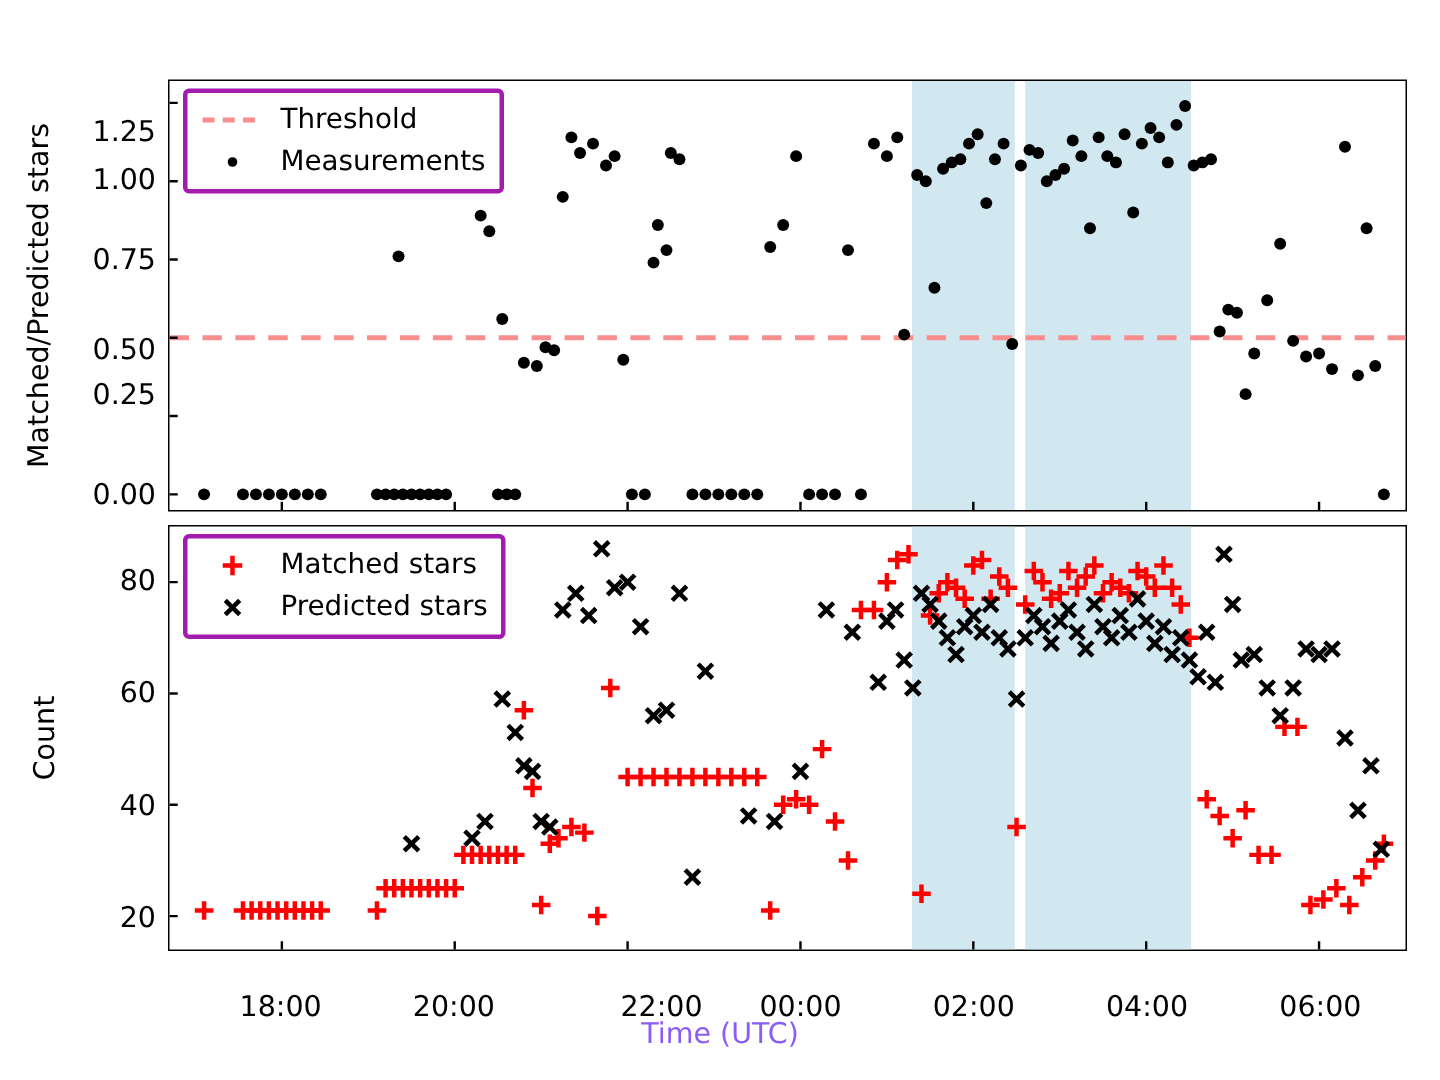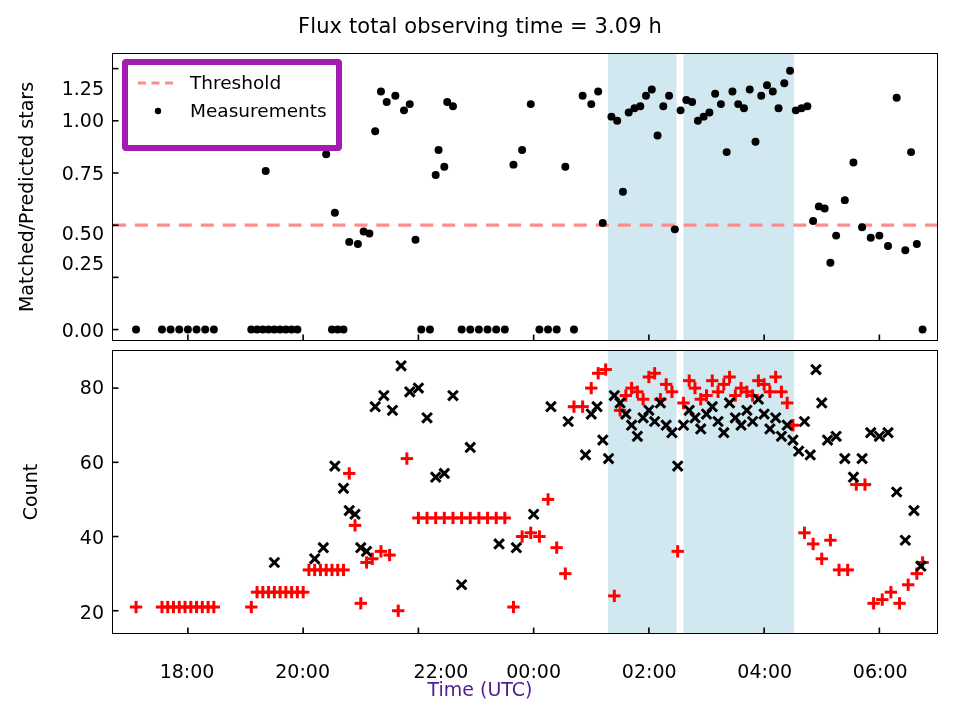--- a/index.html
+++ b/index.html
@@ -17,37 +17,36 @@
   .plotsvg{position:absolute;left:0;top:0;width:100%;height:100%;display:block;}
 
   
   .ytick{position:absolute;right:0;transform:translateY(-50%);font-size:19px;color:#000;
          text-align:right;white-space:nowrap;}
   .ycol{position:absolute;width:100px;left:4px;}
   .xtick{position:absolute;transform:translateX(-50%);font-size:19px;color:#000;white-space:nowrap;margin-top:16px;}
 
   
   .ylabel{position:absolute;transform-origin:0 0;font-size:19px;color:#000;white-space:nowrap;}
-  .xlabel{position:absolute;top:678px;left:0;width:960px;text-align:center;font-size:19px;color:#4c1d95;}
+  .xlabel{position:absolute;top:678px;left:0;width:960px;text-align:center;font-size:19px;color:#8b5cf6;}
 
   
-  .legend{position:absolute;background:#fff;border:6px solid #a21caf;border-radius:4px;
-          padding:5px 9px 22px 9px;display:flex;flex-direction:column;gap:3px;}
+  .legend{position:absolute;background:#fff;border:3px solid #a21caf;border-radius:4px;
+          padding:5px 9px 6px 9px;display:flex;flex-direction:column;gap:3px;}
   .legrow{display:flex;align-items:center;gap:11px;height:25px;}
   .legkey{width:42px;height:20px;position:relative;flex:0 0 42px;}
   .legtxt{font-size:18.5px;color:#000;white-space:nowrap;}
   #legend-top{left:122px;top:59px;}
   #legend-bot{left:122px;top:356px;}
 </style>
 </head>
 <body>
 
 <div id="root">
 
-  <div class="title">Flux total observing time = 3.09 h</div>
 
   <div class="axes" id="ax-top">
     <svg class="plotsvg" id="svg-top" viewBox="0 0 826 288" preserveAspectRatio="none">
         <rect x="496.17762237762236" y="0" width="68.737062937063" height="288" fill="#d2e8f0"></rect>
         <rect x="571.8461538461539" y="0" width="110.9034965034964" height="288" fill="#d2e8f0"></rect>
         <line x1="0" y1="172.3795620437956" x2="826" y2="172.3795620437956" stroke="#fa8e8e" stroke-width="3.4" stroke-dasharray="13,9"></line>
         <line x1="75.09090909090912" y1="288" x2="75.09090909090912" y2="282.5" stroke="#000" stroke-width="1.6"></line>
         <line x1="190.61538461538464" y1="288" x2="190.61538461538464" y2="282.5" stroke="#000" stroke-width="1.6"></line>
         <line x1="306.13986013986016" y1="288" x2="306.13986013986016" y2="282.5" stroke="#000" stroke-width="1.6"></line>
         <line x1="421.6643356643357" y1="288" x2="421.6643356643357" y2="282.5" stroke="#000" stroke-width="1.6"></line>
@@ -611,20 +610,40 @@
       </svg>
   </div>
   <div class="ycol" id="ybot-labels">
       <div class="ytick" style="top: 611.579px;">20</div>
       <div class="ytick" style="top: 536.842px;">40</div>
       <div class="ytick" style="top: 462.105px; margin-left: 37px;">60</div>
       <div class="ytick" style="top: 387.368px;">80</div>
     </div>
   <div class="ylabel" id="ylab-bot" style="left: 30px; top: 492px; transform: translateY(0px) rotate(-90deg) translate(-50%, -50%);">Count</div>
 
+  <div class="legend" id="legend-bot">
+    <div class="legrow">
+      <span class="legkey">
+        <svg width="42" height="20" viewBox="0 0 42 20">
+          <line x1="21" y1="3.5" x2="21" y2="16.5" stroke="#ff0000" stroke-width="3"></line>
+          <line x1="14.5" y1="10" x2="27.5" y2="10" stroke="#ff0000" stroke-width="3"></line>
+        </svg>
+      </span>
+      <span class="legtxt">Matched stars</span>
+    </div>
+    <div class="legrow">
+      <span class="legkey">
+        <svg width="42" height="20" viewBox="0 0 42 20">
+          <line x1="16.2" y1="5.2" x2="25.8" y2="14.8" stroke="#000000" stroke-width="3"></line>
+          <line x1="25.8" y1="5.2" x2="16.2" y2="14.8" stroke="#000000" stroke-width="3"></line>
+        </svg>
+      </span>
+      <span class="legtxt">Predicted stars</span>
+    </div>
+  </div>
 
   <div id="xtick-layer">
       <div class="xtick" style="left: 187.091px; top: 644px;">18:00</div>
       <div class="xtick" style="left: 302.615px; top: 644px;">20:00</div>
       <div class="xtick" style="left: 441px; top: 644px;">22:00</div>
       <div class="xtick" style="left: 533.664px; top: 644px;">00:00</div>
       <div class="xtick" style="left: 649.189px; top: 644px;">02:00</div>
       <div class="xtick" style="left: 764.713px; top: 644px;">04:00</div>
       <div class="xtick" style="left: 880.238px; top: 644px;">06:00</div>
     </div>

